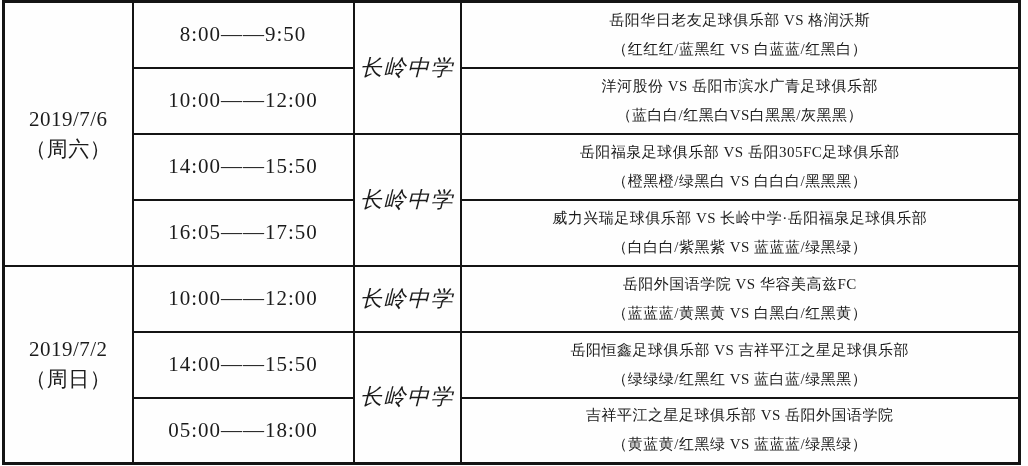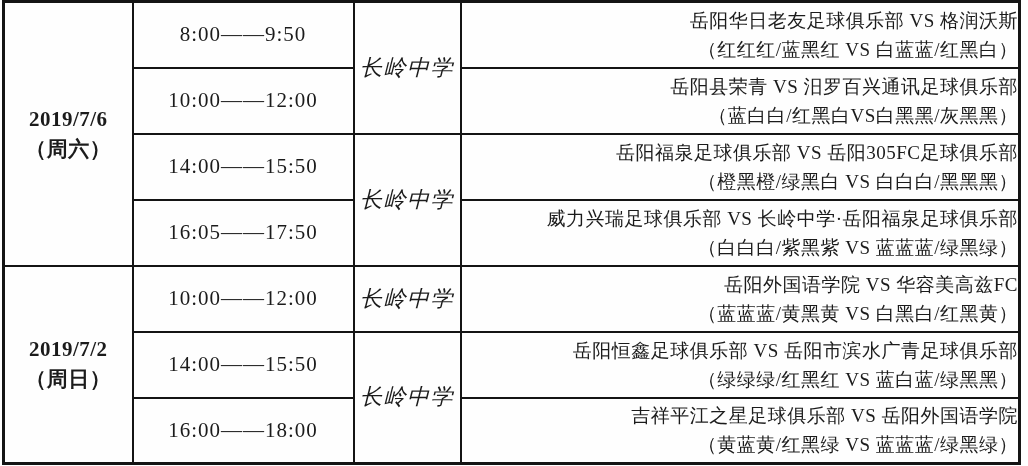--- a/index.html
+++ b/index.html
@@ -29,24 +29,24 @@
     text-align: center;
     vertical-align: middle;
     padding: 0;
   }
   tr { height: 66px; }
   .col-date  { width: 129px; }
   .col-time  { width: 221px; }
   .col-venue { width: 107px; }
   .col-match { width: 559px; }
   .date-cell { font-size: 21px; }
-  .date-cell .line { line-height: 30px; letter-spacing: 0.5px; font-weight: bold; }
+  .date-cell .line { line-height: 30px; letter-spacing: 0.5px; }
   .time-cell { font-size: 21px; letter-spacing: 1px; white-space: nowrap; }
   .venue-cell { font-size: 22px; letter-spacing: 1.5px; white-space: nowrap; font-style: italic; }
-  .match-cell .line { font-size: 19px; line-height: 29px; letter-spacing: 0.5px; white-space: nowrap; text-align: right; }
+  .match-cell .line { font-size: 15px; line-height: 29px; letter-spacing: 0.5px; white-space: nowrap; }
 </style>
 </head>
 <body>
 
 <div class="page">
   <table class="schedule">
     <colgroup>
       <col class="col-date">
       <col class="col-time">
       <col class="col-venue">
@@ -61,21 +61,21 @@
         <td class="time-cell">8:00——9:50</td>
         <td class="venue-cell" rowspan="2">长岭中学</td>
         <td class="match-cell">
           <div class="line">岳阳华日老友足球俱乐部 VS 格润沃斯</div>
           <div class="line">（红红红/蓝黑红 VS 白蓝蓝/红黑白）</div>
         </td>
       </tr>
       <tr>
         <td class="time-cell">10:00——12:00</td>
         <td class="match-cell">
-          <div class="line">岳阳县荣青 VS 汨罗百兴通讯足球俱乐部</div>
+          <div class="line">洋河股份 VS 岳阳市滨水广青足球俱乐部</div>
           <div class="line">（蓝白白/红黑白VS白黑黑/灰黑黑）</div>
         </td>
       </tr>
       <tr>
         <td class="time-cell">14:00——15:50</td>
         <td class="venue-cell" rowspan="2">长岭中学</td>
         <td class="match-cell">
           <div class="line">岳阳福泉足球俱乐部 VS 岳阳305FC足球俱乐部</div>
           <div class="line">（橙黑橙/绿黑白 VS 白白白/黑黑黑）</div>
         </td>
@@ -96,26 +96,26 @@
         <td class="venue-cell">长岭中学</td>
         <td class="match-cell">
           <div class="line">岳阳外国语学院 VS 华容美高兹FC</div>
           <div class="line">（蓝蓝蓝/黄黑黄 VS 白黑白/红黑黄）</div>
         </td>
       </tr>
       <tr>
         <td class="time-cell">14:00——15:50</td>
         <td class="venue-cell" rowspan="2">长岭中学</td>
         <td class="match-cell">
-          <div class="line">岳阳恒鑫足球俱乐部 VS 岳阳市滨水广青足球俱乐部</div>
+          <div class="line">岳阳恒鑫足球俱乐部 VS 吉祥平江之星足球俱乐部</div>
           <div class="line">（绿绿绿/红黑红 VS 蓝白蓝/绿黑黑）</div>
         </td>
       </tr>
       <tr>
-        <td class="time-cell">16:00——18:00</td>
+        <td class="time-cell">05:00——18:00</td>
         <td class="match-cell">
           <div class="line">吉祥平江之星足球俱乐部 VS 岳阳外国语学院</div>
           <div class="line">（黄蓝黄/红黑绿 VS 蓝蓝蓝/绿黑绿）</div>
         </td>
       </tr>
     </tbody>
   </table>
 </div>
 
 </body></html>

